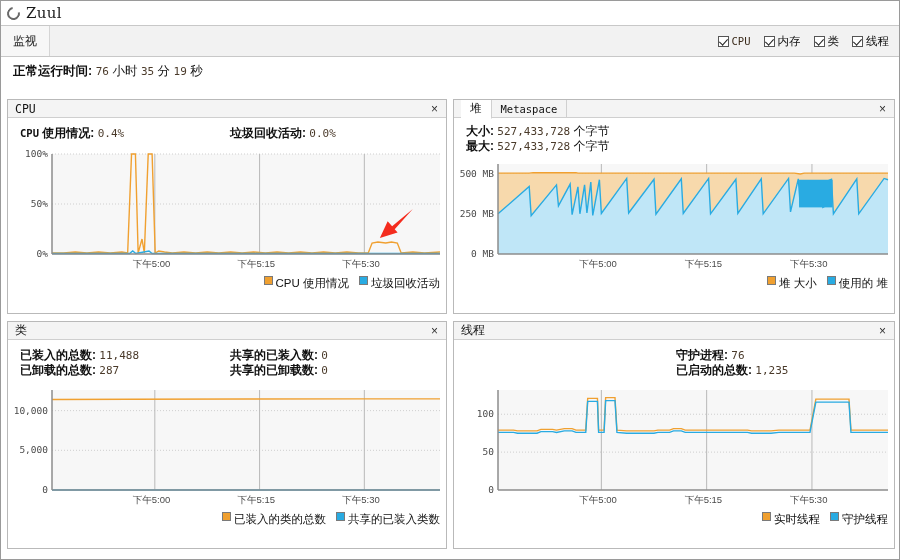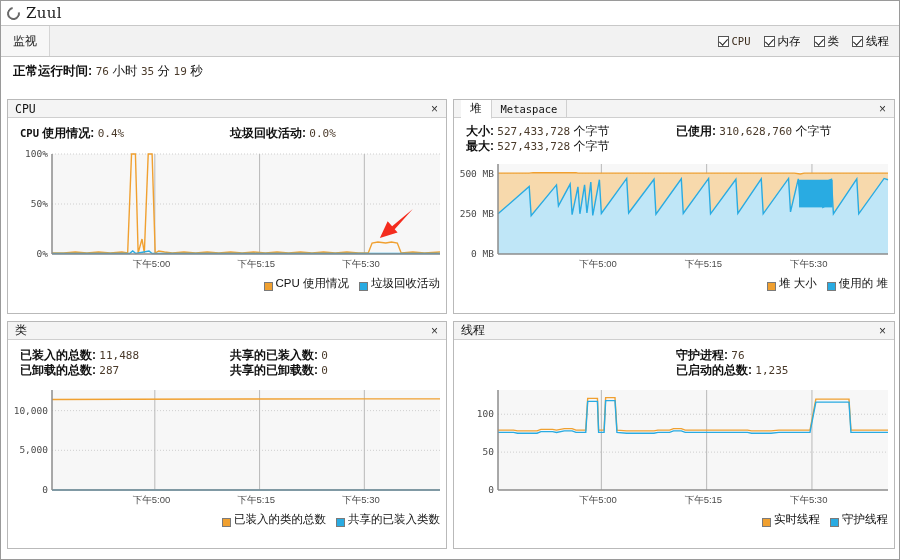--- a/index.html
+++ b/index.html
@@ -116,21 +116,21 @@
 
   .stats { position: absolute; font-size: 12px; color: #111; line-height: 15px; }
   .stats b { font-weight: bold; }
 
   
   .chart-wrap { position: absolute; }
   .legend {
     position: absolute; display: flex; gap: 10px; align-items: center;
     font-size: 11.5px; color: #111;
   }
-  .legend-item { display: flex; align-items: flex-end; gap: 3px; }
+  .legend-item { display: flex; align-items: flex-start; gap: 3px; }
   .sw { width: 9px; height: 9px; border: 1px solid #7a7a7a; flex: 0 0 auto; }
   .lg-mono { font-family: "DejaVu Sans Mono", monospace; font-size: 10.5px; }
 
   .tick-label {
     position: absolute; font-size: 9.5px; color: #4a4a4a;
     font-family: "DejaVu Sans Mono", monospace; white-space: nowrap;
   }
 </style>
 </head>
 <body>
@@ -248,25 +248,20 @@
       <div>
         <b>大小:</b>
         <span class="num">527,433,728</span>
         <span>个字节</span>
       </div>
       <div>
         <b>最大:</b>
         <span class="num">527,433,728</span>
         <span>个字节</span>
       </div>
-    </div>
-    <div class="stats" style="left:222px; top:24px;">
-      <b>已使用:</b>
-      <span class="num">310,628,760</span>
-      <span>个字节</span>
     </div>
     <div class="chart-wrap" style="left:0; top:58px; width:440px; height:155px;">
       <svg id="svg-heap-chart" width="440" height="118" style="position:absolute;left:0;top:0;">
           <rect x="44" y="6" width="390" height="90" fill="#F7F7F7"></rect>
           <line x1="44" y1="15.642857142857139" x2="434" y2="15.642857142857139" stroke="#CFCFCF" stroke-width="1" stroke-dasharray="1,2"></line>
           <line x1="44" y1="55.82142857142857" x2="434" y2="55.82142857142857" stroke="#CFCFCF" stroke-width="1" stroke-dasharray="1,2"></line>
           <line x1="147.35000000000002" y1="6" x2="147.35000000000002" y2="96" stroke="#B8B8B8" stroke-width="1"></line>
           <line x1="252.65" y1="6" x2="252.65" y2="96" stroke="#B8B8B8" stroke-width="1"></line>
           <line x1="357.95000000000005" y1="6" x2="357.95000000000005" y2="96" stroke="#B8B8B8" stroke-width="1"></line>
           <path d="M44,96 L44.00,15.16 L75.20,15.16 L79.10,14.68 L122.00,14.68 L123.95,15.16 L340.40,15.16 L346.25,15.96 L350.15,15.16 L434.00,15.16 L434,96 Z" fill="#F7D9AC" stroke="none"></path>

